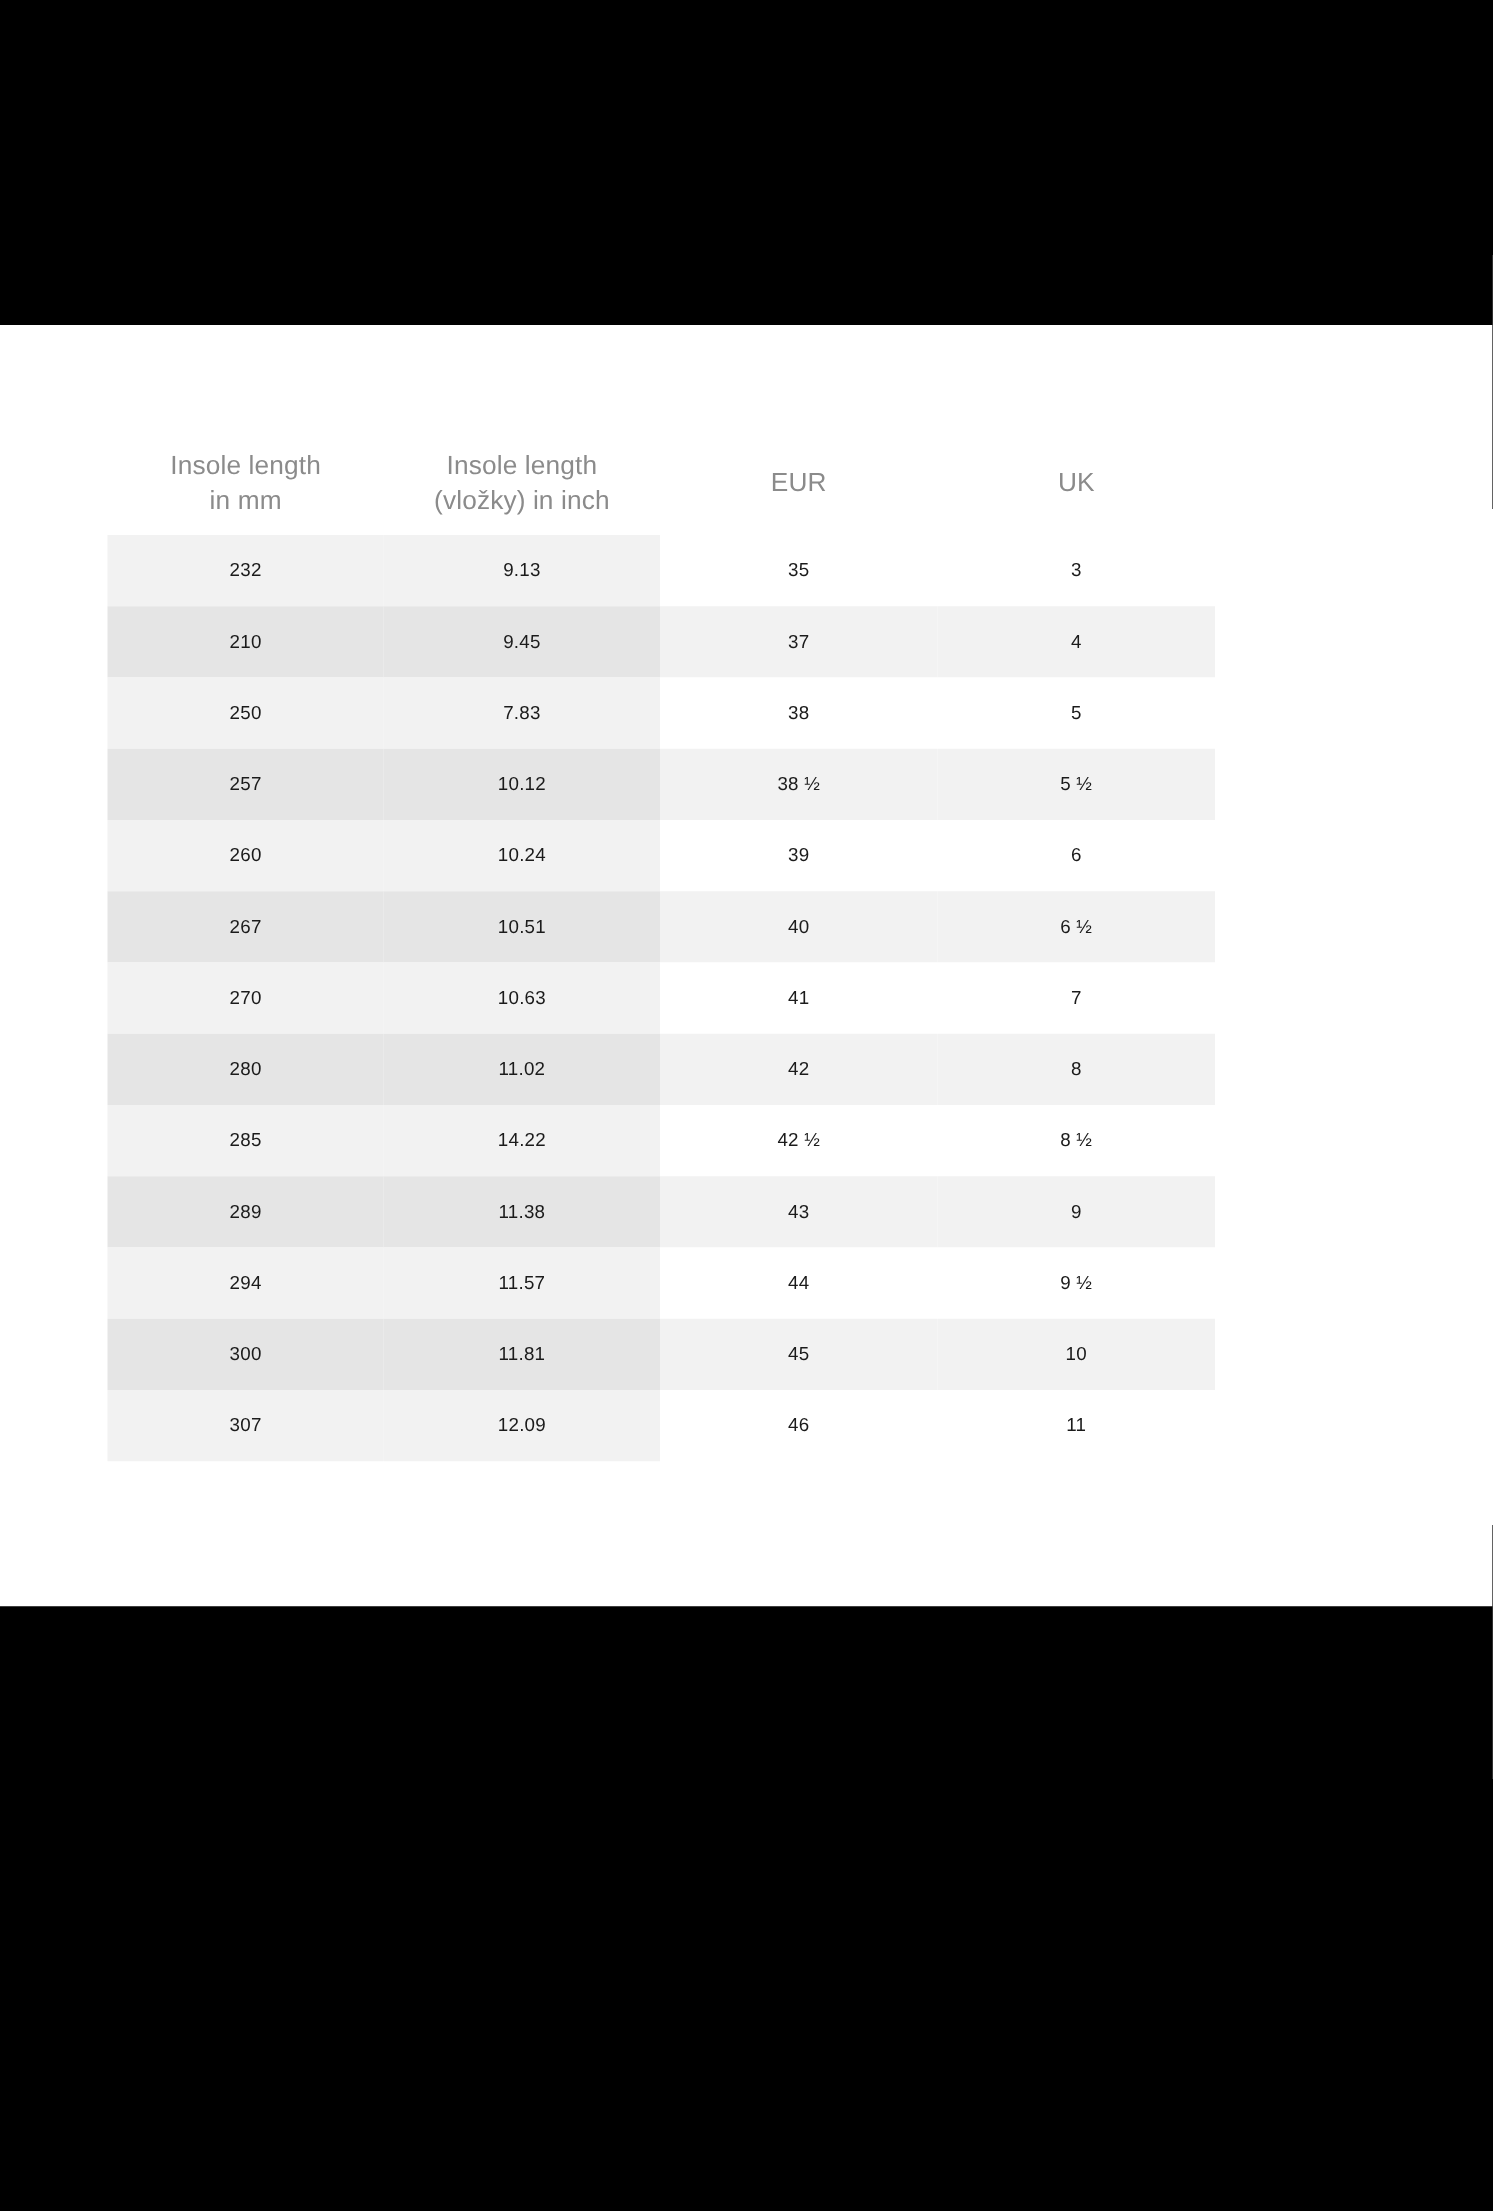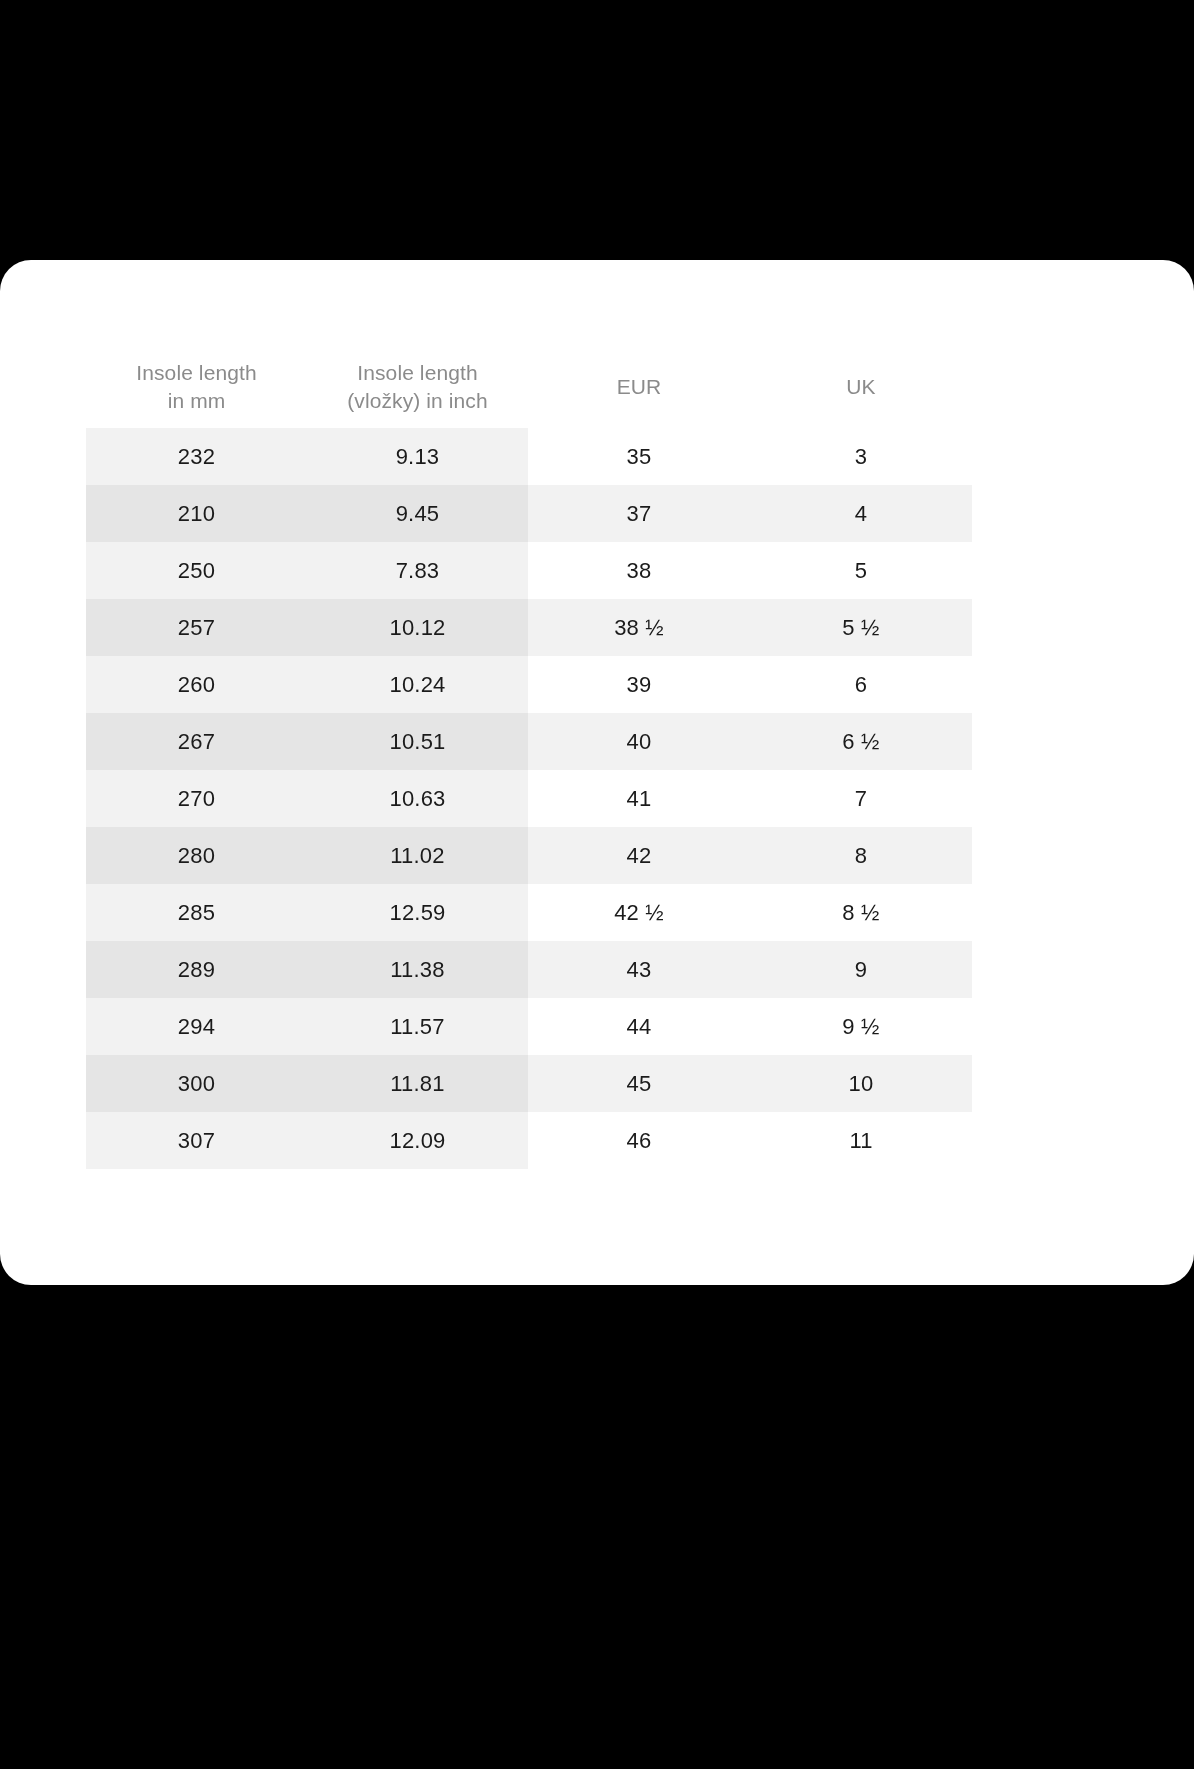--- a/index.html
+++ b/index.html
@@ -20,21 +20,20 @@
   }
 
   
   #content-area {
     position: absolute;
     left: 0;
     top: 260px;
     width: 1194px;
     height: 1025px;
     background: #ffffff;
-    border-radius: 31px;
   }
 
   
   #size-table {
     position: absolute;
     left: 86px;
     top: 85px;            
     width: 886px;
     border-collapse: collapse;
     table-layout: fixed;
@@ -57,21 +56,21 @@
     background: #ffffff;
     letter-spacing: 0.1px;
     padding: 0 6px;
   }
 
   
   #size-table tbody td {
     height: 57px;
     vertical-align: middle;
     text-align: center;
-    font-size: 22px;
+    font-size: 15px;
     line-height: 30px;
     color: #1b1b1b;
     letter-spacing: 0.2px;
     padding: 0 6px;
   }
 
   
   #size-table tbody tr:nth-child(odd)  td.left-col  { background: #f2f2f2; }
   #size-table tbody tr:nth-child(even) td.left-col  { background: #e5e5e5; }
   #size-table tbody tr:nth-child(odd)  td.right-col { background: #ffffff; }
@@ -157,21 +156,21 @@
             <td class="right-col">7</td>
           </tr>
           <tr>
             <td class="left-col">280</td>
             <td class="left-col">11.02</td>
             <td class="right-col">42</td>
             <td class="right-col">8</td>
           </tr>
           <tr>
             <td class="left-col">285</td>
-            <td class="left-col">12.59</td>
+            <td class="left-col">14.22</td>
             <td class="right-col">42 ½</td>
             <td class="right-col">8 ½</td>
           </tr>
           <tr>
             <td class="left-col">289</td>
             <td class="left-col">11.38</td>
             <td class="right-col">43</td>
             <td class="right-col">9</td>
           </tr>
           <tr>

